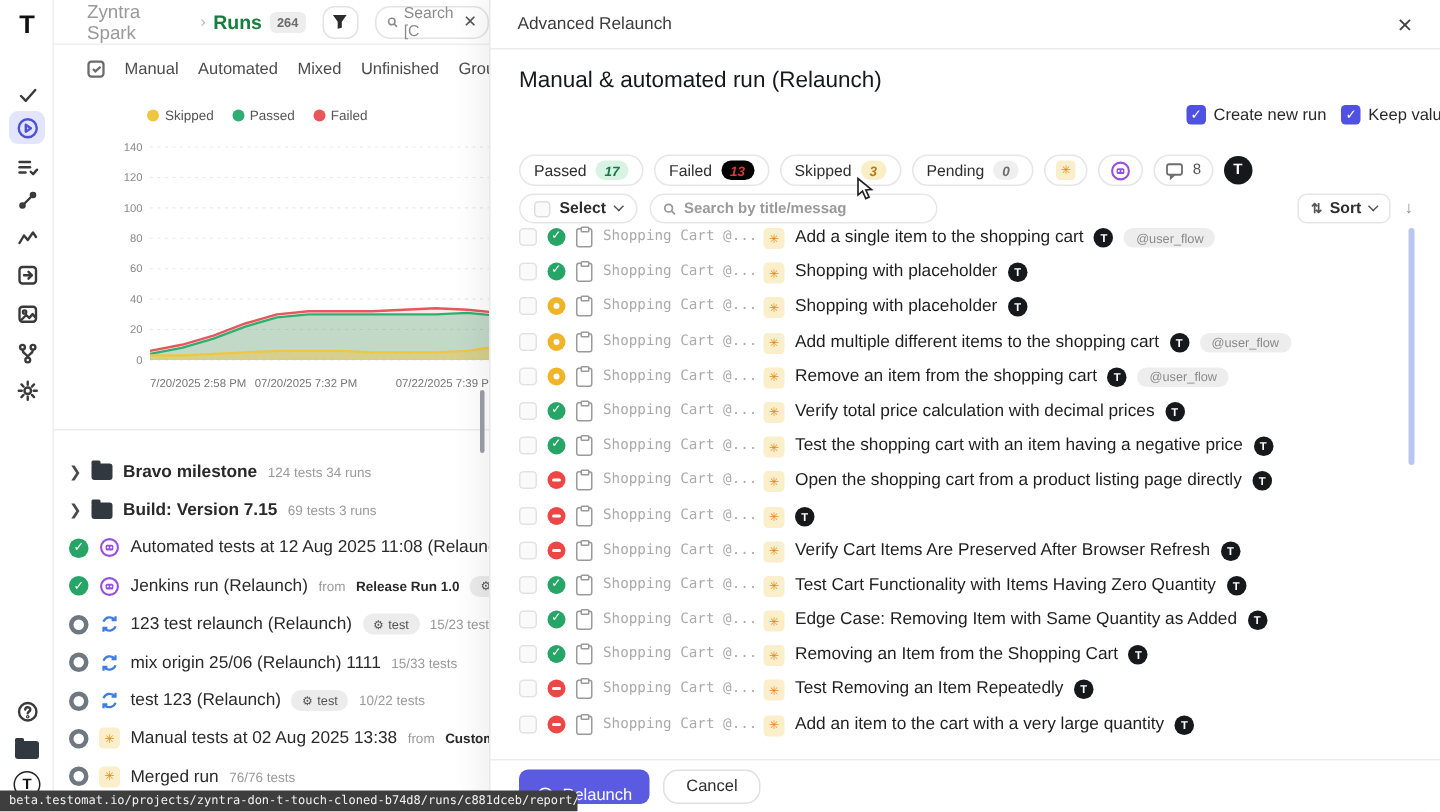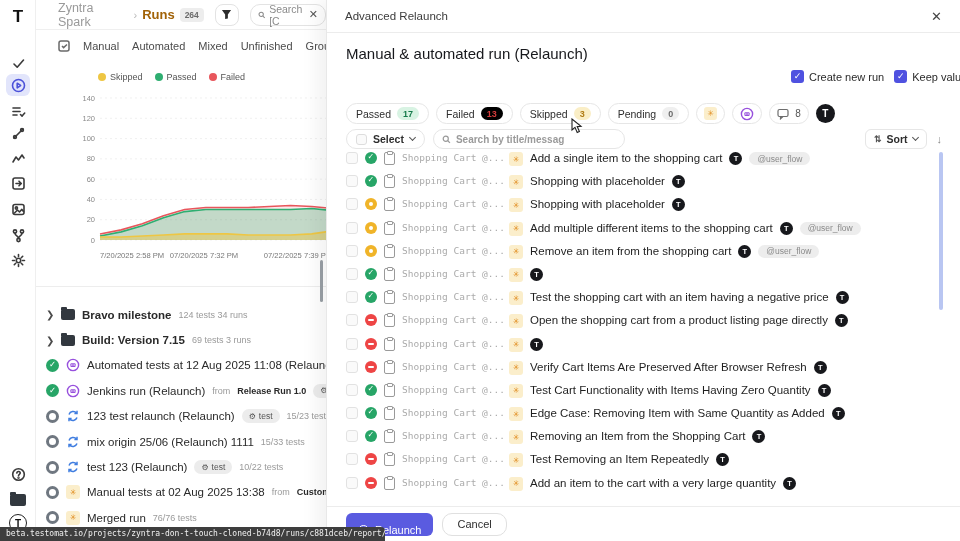--- a/index.html
+++ b/index.html
@@ -17,21 +17,21 @@
     stroke-linecap:round; stroke-linejoin:round; }
   .rail-ic.active { background:#e2e5fb; }
   .rail-ic.active svg { stroke:#4c52d9; }
 
   
   .main { position:absolute; left:36px; top:0; width:290px; height:541px; background:#fff; }
   .main-header { position:absolute; left:0; top:0; width:100%; height:30px; border-bottom:1px solid #efefef;
     display:flex; align-items:center; padding-left:22px; gap:5px; }
   .crumb-project { color:#9a9a9a; font-size:12.5px; }
   .crumb-sep { color:#b9b9b9; font-size:11px; }
-  .crumb-section { color:#a16207; font-size:13px; font-weight:bold; }
+  .crumb-section { color:#15803d; font-size:13px; font-weight:bold; }
   .count-pill { background:#ededed; color:#6b6b6b; font-size:8.5px; font-weight:bold;
     border-radius:4px; padding:2px 5px; }
   .icon-btn { width:24px; height:22px; border:1px solid #e3e3e3; border-radius:8px; background:#fff;
     display:flex; align-items:center; justify-content:center; margin-left:6px; cursor:pointer; }
   .icon-btn svg { width:11px; height:11px; fill:#2c2c2c; }
   .hdr-search { height:22px; flex:1; margin-left:6px; border:1px solid #e3e3e3; border-radius:10px;
     display:flex; align-items:center; gap:4px; padding:0 7px; color:#8b8b8b; font-size:10.5px; }
   .hdr-search svg { width:10px; height:10px; stroke:#8b8b8b; fill:none; stroke-width:1.6; }
   .hdr-search .x { margin-left:auto; color:#555; font-size:11px; }
 
@@ -87,21 +87,21 @@
     font-family:"Liberation Sans", sans-serif; }
   .cbx-row { position:absolute; left:464px; top:70px; display:flex; align-items:center; gap:10px; }
   .cbx { display:flex; align-items:center; gap:5px; font-size:11px; color:#2a2a2a; cursor:pointer;
     white-space:nowrap; }
   .cbx .box { width:13px; height:13px; border-radius:3px; background:#4f51e0; color:#fff; font-size:9px;
     line-height:13px; text-align:center; }
 
   .chips { position:absolute; left:19px; top:103px; display:flex; align-items:center; gap:7px; }
   .chip { height:21px; border:1px solid #e6e6e6; border-radius:11px; background:#fff; display:flex;
     align-items:center; gap:6px; padding:0 9px; font-size:10.5px; color:#2e2e2e; cursor:pointer; }
-  .cnt { font-size:9px; font-weight:bold; border-radius:8px; padding:1.5px 6px; }
+  .cnt { font-size:9px; font-weight:bold; border-radius:8px; padding:1.5px 6px;font-style:italic; }
   .cnt.passed { background:#d8f3e3; color:#157a4a; }
   .cnt.failed { background:#000000; color:#d43c3c; }
   .cnt.skipped { background:#faeec6; color:#b07b14; }
   .cnt.pending { background:#efefef; color:#6d6d6d; }
   .chip.iconchip { padding:0 7px; }
   .avatar { width:19px; height:19px; border-radius:50%; background:#17181c; color:#fff; font-weight:bold;
     font-size:10px; display:flex; align-items:center; justify-content:center; }
 
   .filter-row { position:absolute; left:19px; top:129px; display:flex; align-items:center; gap:8px;
     width:596px;font-weight:bold; }
@@ -556,20 +556,21 @@
         <span class="t-title">Remove an item from the shopping cart</span>
         <span class="t-avatar">T</span>
         <span class="t-tag">@user_flow</span>
       </div>
       <div class="t-row">
         <span class="t-check"></span>
         <span class="t-st passed"></span>
         <span class="clip"></span>
         <span class="t-group">Shopping Cart @...</span>
         <span class="spark">✳</span>
+        <span class="t-title">Verify total price calculation with decimal prices</span>
         <span class="t-avatar">T</span>
       </div>
       <div class="t-row">
         <span class="t-check"></span>
         <span class="t-st passed"></span>
         <span class="clip"></span>
         <span class="t-group">Shopping Cart @...</span>
         <span class="spark">✳</span>
         <span class="t-title">Test the shopping cart with an item having a negative price</span>
         <span class="t-avatar">T</span>

